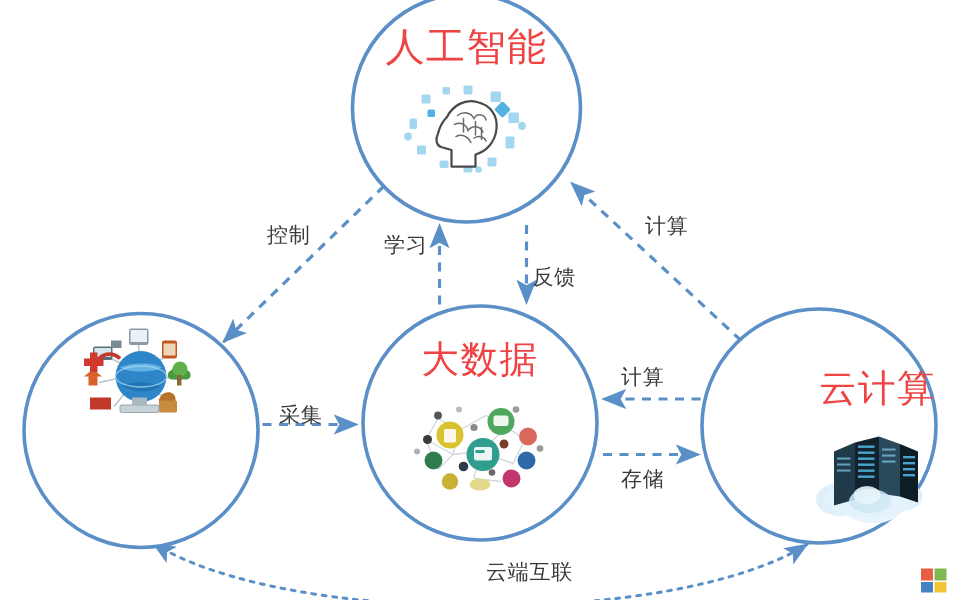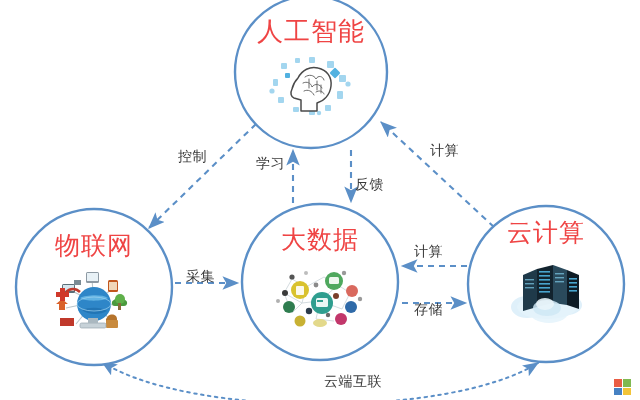--- a/index.html
+++ b/index.html
@@ -150,21 +150,20 @@
           <path d="M34,28 C38,26 42,28 43,32 C46,28 51,29 53,33"></path>
           <path d="M35,36 C39,34 43,36 45,40"></path>
           <path d="M47,37 C50,35 54,36 55,39"></path>
           <path d="M40,24 L40,33 M48,26 L48,35 M52,30 L52,38"></path>
         </g>
       </svg>
     </div>
   </div>
 
   <div class="node" style="left:16px; top:209px; width:156px; height:156px; background:transparent;">
-    <div class="node-label" style="font-size:25px; margin-top:20px;">物联网</div>
     <div class="node-icon" style="margin-top:6px;">
       <svg width="84" height="66" viewBox="0 0 84 66">
 
         <g stroke="#b9c6cc" stroke-width="1.1" fill="none">
           <path d="M42,34 L18,22 M42,34 L14,40 M42,34 L24,56 M42,34 L40,12
                    M42,34 L62,20 M42,34 L68,38 M42,34 L60,54"></path>
         </g>
 
         <circle cx="42" cy="36" r="17" fill="#2e86c8"></circle>
         <path d="M28,30 C34,27 50,26 56,30 C52,33 34,34 28,30 Z" fill="#6bbbe8" opacity="0.85"></path>
@@ -239,21 +238,21 @@
           <circle cx="72" cy="10" r="2.2" fill="#9a9a9a"></circle>
           <circle cx="88" cy="36" r="2.2" fill="#9a9a9a"></circle>
           <circle cx="6" cy="38" r="2" fill="#b0b0b0"></circle>
           <circle cx="56" cy="52" r="2.2" fill="#6a6a6a"></circle>
           <circle cx="34" cy="10" r="2" fill="#bdbdbd"></circle>
         </g>
       </svg>
     </div>
   </div>
 
-  <div class="node" style="left:468px; top:196px; width:156px; height:156px; background:transparent;">
+  <div class="node" style="left:468px; top:222px; width:156px; height:156px; background:transparent;align-items:flex-end;">
     <div class="node-label" style="font-size:25px; margin-top:20px;">云计算</div>
     <div class="node-icon" style="margin-top:4px;">
       <svg width="90" height="70" viewBox="0 0 90 70">
 
         <g>
           <ellipse cx="26" cy="54" rx="16" ry="11" fill="#dff0fa"></ellipse>
           <ellipse cx="48" cy="58" rx="20" ry="12" fill="#e8f5fc"></ellipse>
           <ellipse cx="66" cy="52" rx="15" ry="10" fill="#dff0fa"></ellipse>
           <ellipse cx="44" cy="46" rx="18" ry="11" fill="#eff8fd"></ellipse>
           <ellipse cx="46" cy="54" rx="30" ry="12" fill="#e4f3fb"></ellipse>
@@ -297,21 +296,21 @@
   <div class="edge-label" style="left:256px; top:155px;">学习</div>
 
   <div class="edge-label" style="left:355px; top:176px;">反馈</div>
 
   <div class="edge-label" style="left:430px; top:142px;">计算</div>
 
   <div class="edge-label" style="left:186px; top:268px;">采集</div>
 
   <div class="edge-label" style="left:414px; top:243px;">计算</div>
 
-  <div class="edge-label" style="left:414px; top:301px;">存储</div>
+  <div class="edge-label" style="left:414px; top:311px;">存储</div>
 
   <div class="edge-label" style="left:292px; top:373px;margin-left:32px;">云端互联</div>
 
   <div id="watermark">
     <i style="background:#e8553a;"></i>
     <i style="background:#7ab648;"></i>
     <i style="background:#3d7bbf;"></i>
     <i style="background:#f2c12e;"></i>
   </div>
 

